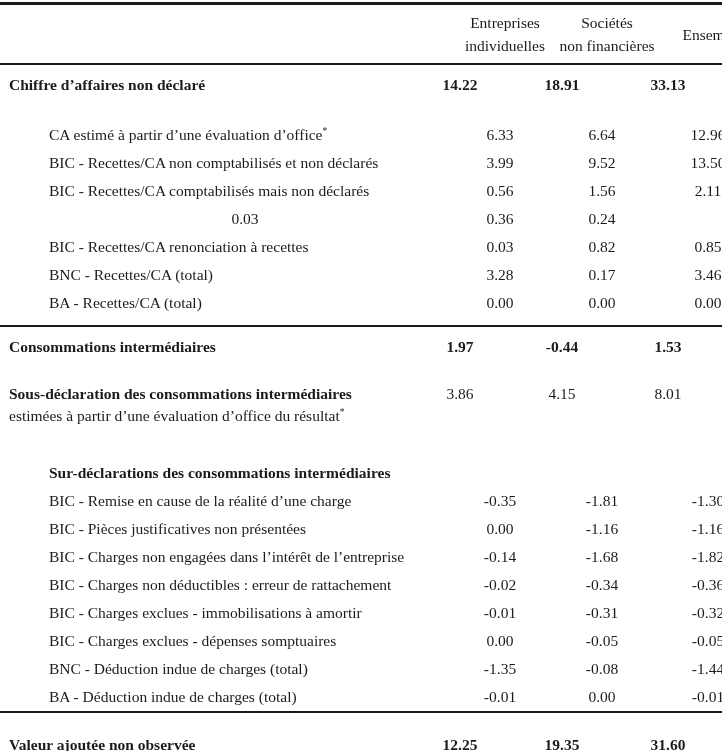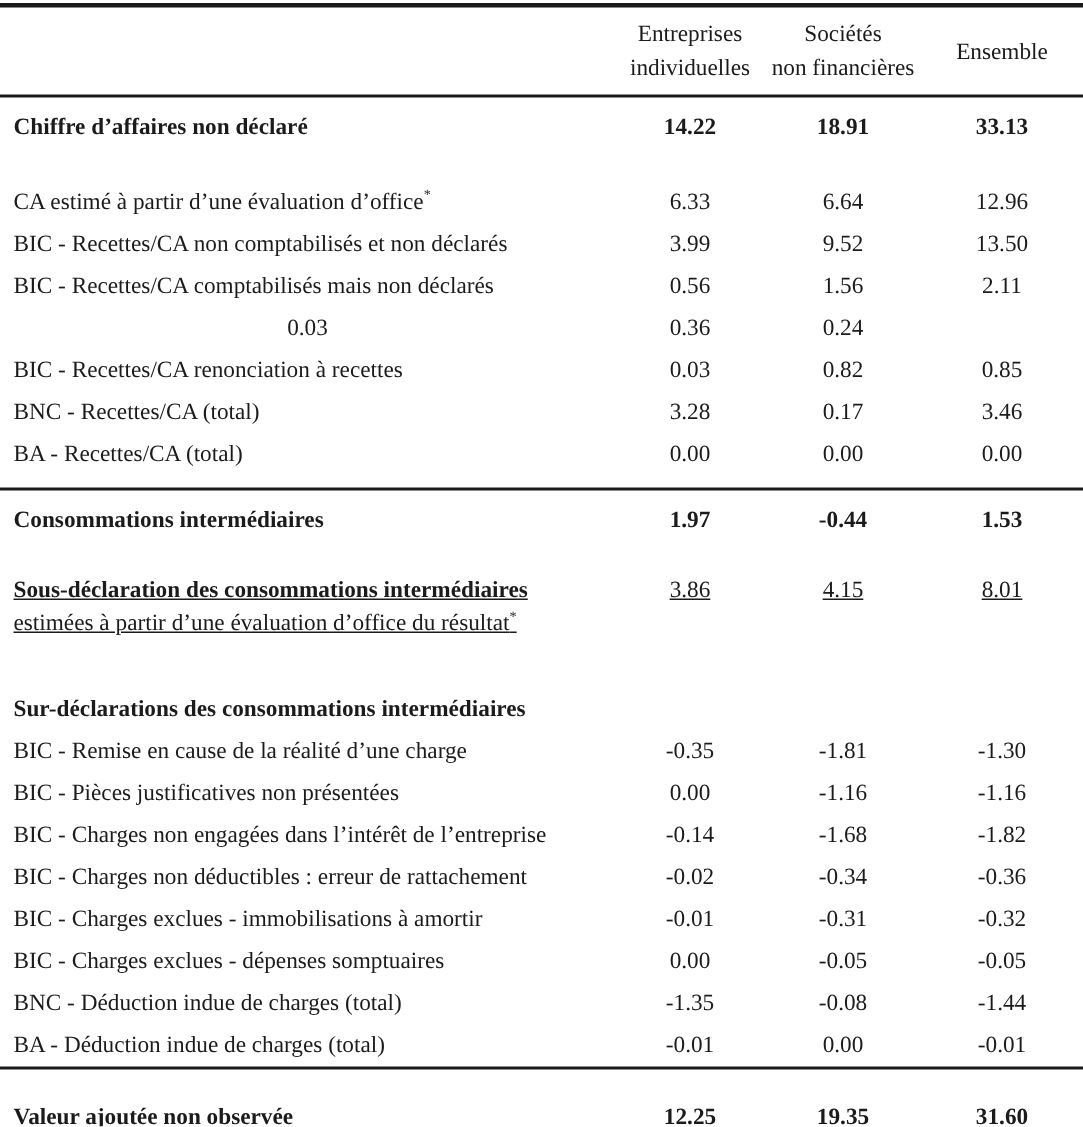--- a/index.html
+++ b/index.html
@@ -21,33 +21,33 @@
   .mt2{margin-top:2px;}
   .grid{
     display:grid;
     grid-template-columns:410px 100px 104px 108px;
     align-items:center;
   }
   .cell{min-height:1px;}
   .lbl{padding-left:9px;}
   .num{text-align:center;}
   .bold{font-weight:bold;}
-  .header{height:58px;}
+  .header{height:58px;padding-left:45px;}
   .header .num{
     display:flex;flex-direction:column;justify-content:center;
     line-height:23px;height:58px;
   }
   .h40{height:40px;}
-  .h28{height:28px;}
+  .h28{height:28px;padding-left:40px;}
   .h33{height:33px;margin-top:15px;}
   .sp8{height:8px;}
   .sp12{height:12px;}
   .sp16{height:16px;}
   .sp28{height:28px;}
-  .two{height:52px;align-items:start;text-decoration:underline;}
+  .two{height:52px;align-items:start;}
   .two .lbl{line-height:22px;padding-top:4px;}
   .two .num{line-height:22px;padding-top:4px;}
   sup.star{font-size:9.5px;line-height:0;}
 </style>
 </head>
 <body>
 
 <div class="page">
 
   <div class="rule thick mt2"></div>

